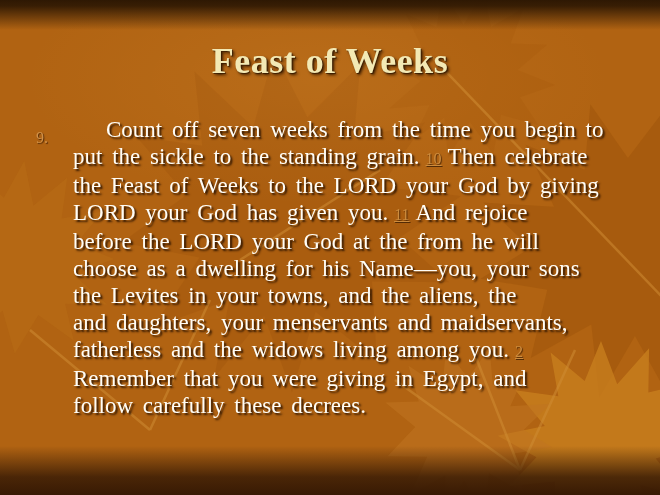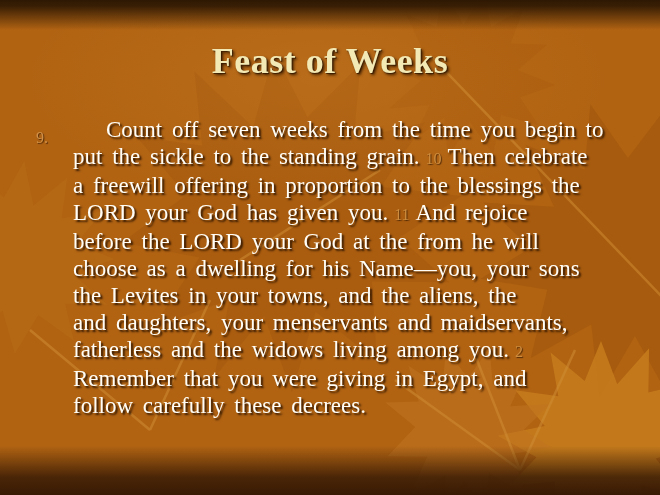--- a/index.html
+++ b/index.html
@@ -44,20 +44,21 @@
     color: var(--body-text,#fffdf6);
     text-shadow: 2px 2px 2px var(--body-shadow,#2d1400);
   }
   .line { white-space:nowrap; }
   .line.indent { text-indent:33px;font-family:Liberation Serif, serif; }
   .verse-num {
     font-size:16px;
     color: var(--verse-number,#cd8c3e);
     text-shadow: 1px 1px 1px rgba(45,20,0,0.7);
     margin: 0 6px;
+    text-decoration: underline;
   }
 </style>
 </head>
 <body>
 
 <div class="slide">
 
   <svg class="leaves" viewBox="0 0 660 495" aria-hidden="true">
     <defs>
       <path id="leaf" d="M0,-52 L8,-30 L26,-44 L22,-20 L46,-28 L34,-8 L54,-2 L32,8 L44,30 L20,24 L24,50 L6,32 L0,56 L-6,32 L-24,50 L-20,24 L-44,30 L-32,8 L-54,-2 L-34,-8 L-46,-28 L-22,-20 L-26,-44 L-8,-30 Z"></path>
@@ -84,21 +85,21 @@
   <div class="glow"></div>
   <div class="shade"></div>
 
   <h1 class="title">Feast of Weeks</h1>
 
   <div class="marker">9.</div>
 
   <div class="body">
       <div class="line indent"><span class="run">Count off seven weeks from the time you begin to</span></div>
       <div class="line"><span class="run">put the sickle to the standing grain.</span><span class="verse-num">10</span><span class="run">Then celebrate</span></div>
-      <div class="line"><span class="run">a freewill offering in proportion to the blessings the</span></div>
+      <div class="line"><span class="run">the Feast of Weeks to the LORD your God by giving</span></div>
       <div class="line"><span class="run">LORD your God has given you.</span><span class="verse-num">11</span><span class="run">And rejoice</span></div>
       <div class="line"><span class="run">before the LORD your God at the from he will</span></div>
       <div class="line"><span class="run">choose as a dwelling for his Name—you, your sons</span></div>
       <div class="line"><span class="run">the Levites in your towns, and the aliens, the</span></div>
       <div class="line"><span class="run">and daughters, your menservants and maidservants,</span></div>
       <div class="line"><span class="run">fatherless and the widows living among you.</span><span class="verse-num">2</span></div>
       <div class="line"><span class="run">Remember that you were giving in Egypt, and</span></div>
       <div class="line"><span class="run">follow carefully these decrees.</span></div>
     </div>
 

